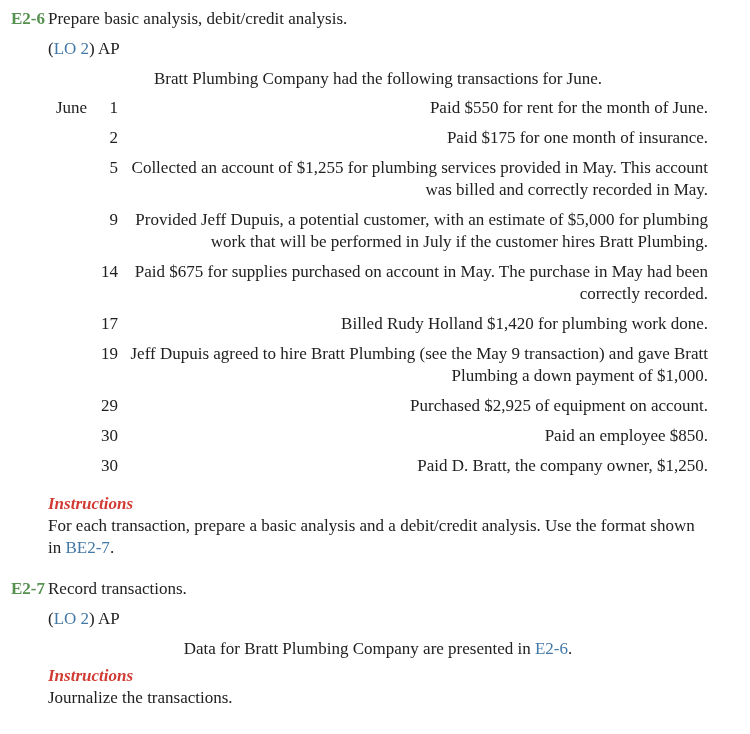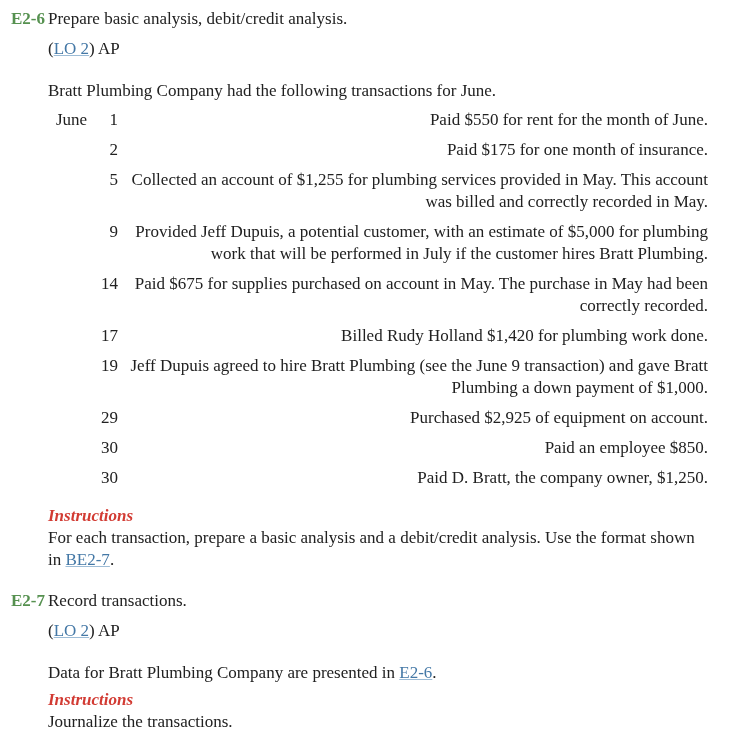--- a/index.html
+++ b/index.html
@@ -28,25 +28,24 @@
   .ex-id {
     flex: 0 0 37px;
     color: var(--accent-green, #569150);
     font-weight: bold;
   }
   .ex-title { font-weight: normal; }
 
   .ex-body { padding-left: 37px; max-width: 660px; }
 
   .lo-line { margin: 8px 0 0 0; }
-  .para { margin: 20px 0 0 0; }
+  .para { margin: 8px 0 0 0; text-align: center; }
 
   a.link {
     color: var(--link-blue, #4478a6);
-    text-decoration: underline;
     text-decoration-color: #9dbcd6;
     cursor: pointer;
   }
 
   .txn-table {
     display: grid;
     grid-template-columns: 50px 20px 1fr;
     row-gap: 8px;
     margin: 7px 0 11px 0;
   }
@@ -98,21 +97,21 @@
         <span class="txn-month"></span>
         <span class="txn-day">14</span>
         <span class="txn-text">Paid $675 for supplies purchased on account in May. The purchase in May had been correctly recorded.</span>
 
         <span class="txn-month"></span>
         <span class="txn-day">17</span>
         <span class="txn-text">Billed Rudy Holland $1,420 for plumbing work done.</span>
 
         <span class="txn-month"></span>
         <span class="txn-day">19</span>
-        <span class="txn-text">Jeff Dupuis agreed to hire Bratt Plumbing (see the June 9 transaction) and gave Bratt Plumbing a down payment of $1,000.</span>
+        <span class="txn-text">Jeff Dupuis agreed to hire Bratt Plumbing (see the May 9 transaction) and gave Bratt Plumbing a down payment of $1,000.</span>
 
         <span class="txn-month"></span>
         <span class="txn-day">29</span>
         <span class="txn-text">Purchased $2,925 of equipment on account.</span>
 
         <span class="txn-month"></span>
         <span class="txn-day">30</span>
         <span class="txn-text">Paid an employee $850.</span>
 
         <span class="txn-month"></span>

